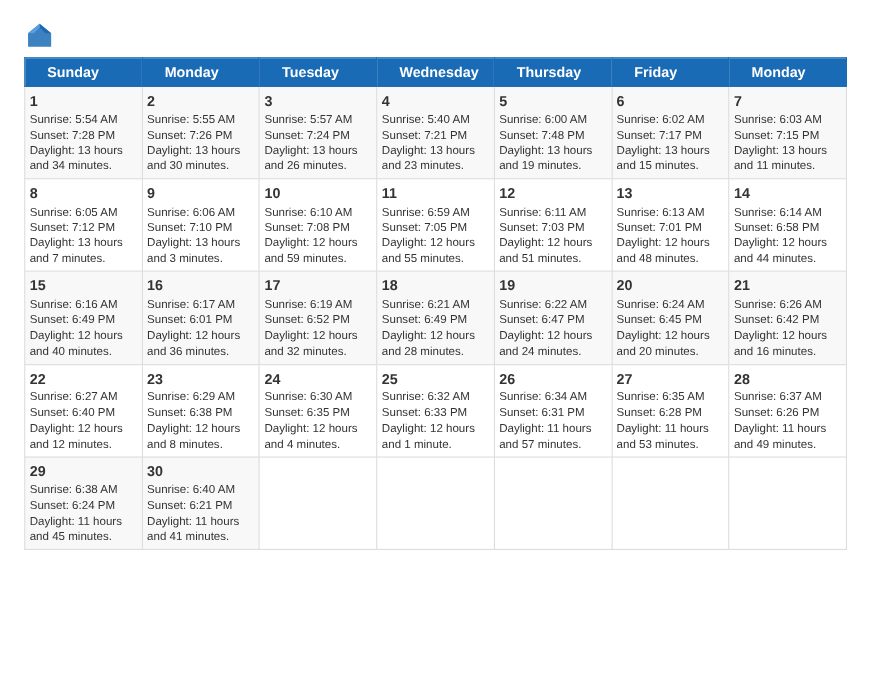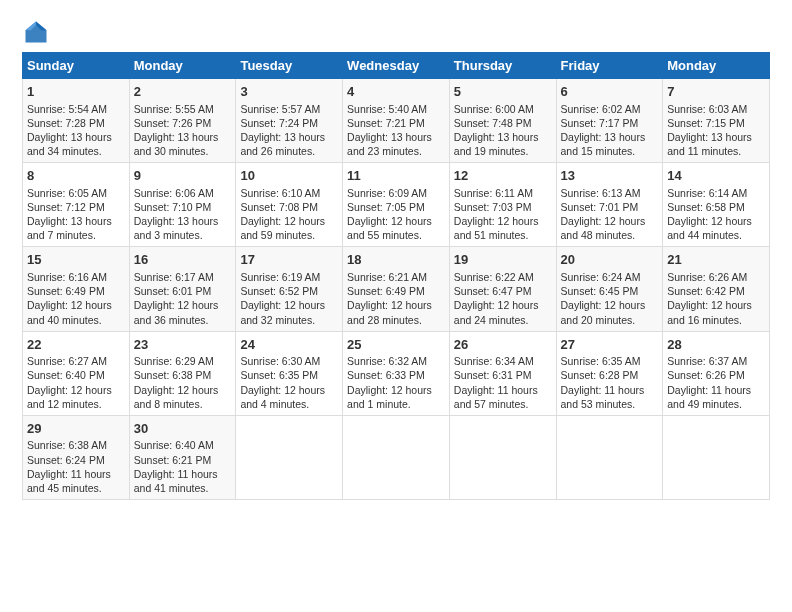--- a/index.html
+++ b/index.html
@@ -62,21 +62,21 @@
     table {
       width: 100%;
       border-collapse: collapse;
       table-layout: fixed;
     }
     thead tr th {
       background: #1a6bb5;
       color: #fff;
       font-size: 13px;
       font-weight: bold;
-      padding: 5px 4px;
+      padding: 5px 20px;
       text-align: left;
       border: 1px solid #1a6bb5;
       margin-top: 18px;
     }
     tbody tr td {
       vertical-align: top;
       font-size: 10.5px;
       color: #333;
       padding: 4px 4px 4px 4px;
       border: 1px solid #ddd;
@@ -140,21 +140,21 @@
           <td><span class="day-num">3</span><span>Sunrise: 5:57 AM</span><br><span>Sunset: 7:24 PM</span><br><span>Daylight: 13 hours and 26 minutes.</span></td>
           <td><span class="day-num">4</span><span>Sunrise: 5:40 AM</span><br><span>Sunset: 7:21 PM</span><br><span>Daylight: 13 hours and 23 minutes.</span></td>
           <td><span class="day-num">5</span><span>Sunrise: 6:00 AM</span><br><span>Sunset: 7:48 PM</span><br><span>Daylight: 13 hours and 19 minutes.</span></td>
           <td><span class="day-num">6</span><span>Sunrise: 6:02 AM</span><br><span>Sunset: 7:17 PM</span><br><span>Daylight: 13 hours and 15 minutes.</span></td>
           <td><span class="day-num">7</span><span>Sunrise: 6:03 AM</span><br><span>Sunset: 7:15 PM</span><br><span>Daylight: 13 hours and 11 minutes.</span></td>
         </tr>
         <tr>
           <td><span class="day-num">8</span><span>Sunrise: 6:05 AM</span><br><span>Sunset: 7:12 PM</span><br><span>Daylight: 13 hours and 7 minutes.</span></td>
           <td><span class="day-num">9</span><span>Sunrise: 6:06 AM</span><br><span>Sunset: 7:10 PM</span><br><span>Daylight: 13 hours and 3 minutes.</span></td>
           <td><span class="day-num">10</span><span>Sunrise: 6:10 AM</span><br><span>Sunset: 7:08 PM</span><br><span>Daylight: 12 hours and 59 minutes.</span></td>
-          <td><span class="day-num">11</span><span>Sunrise: 6:09 AM</span><br><span>Sunset: 7:05 PM</span><br><span>Daylight: 12 hours and 55 minutes.</span></td>
+          <td><span class="day-num">11</span><span>Sunrise: 6:59 AM</span><br><span>Sunset: 7:05 PM</span><br><span>Daylight: 12 hours and 55 minutes.</span></td>
           <td><span class="day-num">12</span><span>Sunrise: 6:11 AM</span><br><span>Sunset: 7:03 PM</span><br><span>Daylight: 12 hours and 51 minutes.</span></td>
           <td><span class="day-num">13</span><span>Sunrise: 6:13 AM</span><br><span>Sunset: 7:01 PM</span><br><span>Daylight: 12 hours and 48 minutes.</span></td>
           <td><span class="day-num">14</span><span>Sunrise: 6:14 AM</span><br><span>Sunset: 6:58 PM</span><br><span>Daylight: 12 hours and 44 minutes.</span></td>
         </tr>
         <tr>
           <td><span class="day-num">15</span><span>Sunrise: 6:16 AM</span><br><span>Sunset: 6:49 PM</span><br><span>Daylight: 12 hours and 40 minutes.</span></td>
           <td><span class="day-num">16</span><span>Sunrise: 6:17 AM</span><br><span>Sunset: 6:01 PM</span><br><span>Daylight: 12 hours and 36 minutes.</span></td>
           <td><span class="day-num">17</span><span>Sunrise: 6:19 AM</span><br><span>Sunset: 6:52 PM</span><br><span>Daylight: 12 hours and 32 minutes.</span></td>
           <td><span class="day-num">18</span><span>Sunrise: 6:21 AM</span><br><span>Sunset: 6:49 PM</span><br><span>Daylight: 12 hours and 28 minutes.</span></td>
           <td><span class="day-num">19</span><span>Sunrise: 6:22 AM</span><br><span>Sunset: 6:47 PM</span><br><span>Daylight: 12 hours and 24 minutes.</span></td>

